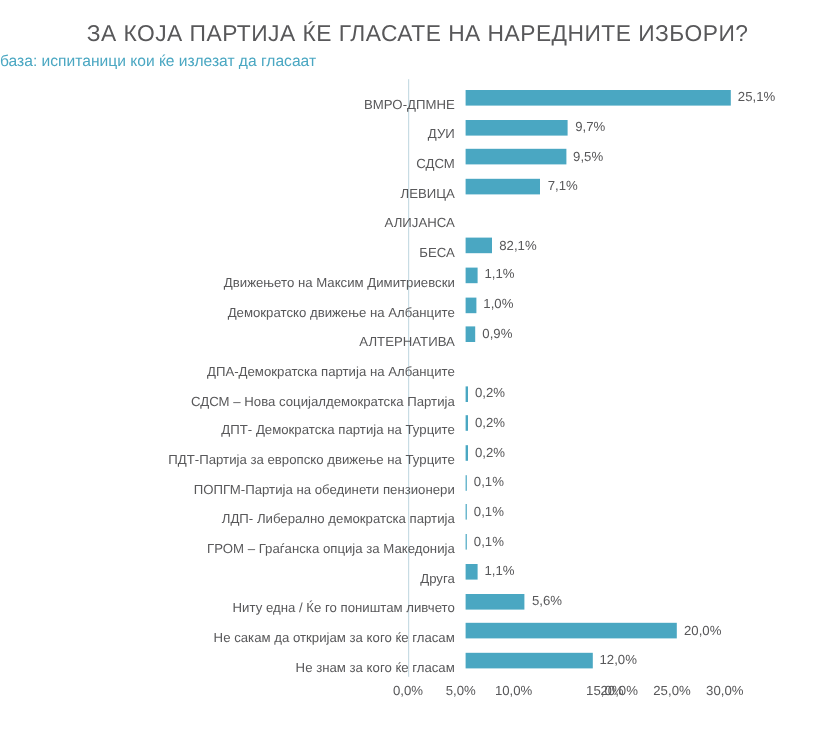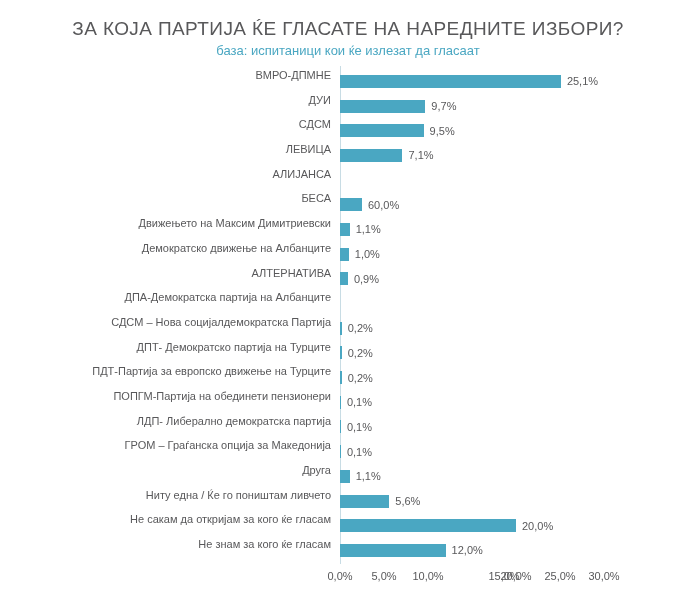--- a/index.html
+++ b/index.html
@@ -24,43 +24,43 @@
     font-size: 19px;
     letter-spacing: 0.4px;
     color: #58585a;
     font-weight: 400;
   }
   .chart-subtitle {
     position: absolute;
     top: 43px;
     left: 0;
     width: 100%;
-    text-align: center;
     font-size: 13px;
     color: #4aa7c2;
     font-weight: 400;
   }
   .plot {
     position: absolute;
     top: 69px;
     left: 0;
     width: 696px;
   }
   .axis-line {
     position: absolute;
     top: 66px;
     left: 340px;
     width: 1px;
     height: 498px;
     background: #c8dce4;
   }
   .row {
     display: flex;
-    align-items: flex-start;
+    align-items: flex-end;
     height: 24.7px;
+    margin-left: 48px;
   }
   .cat-label {
     width: 340px;
     box-sizing: border-box;
     padding-right: 9px;
     text-align: right;
     font-size: 11px;
     color: #58585a;
     white-space: nowrap;
     flex: none;
@@ -132,21 +132,21 @@
           <span class="val-label">7,1%</span>
         </div>
       </div>
       <div class="row">
         <div class="cat-label">АЛИЈАНСА</div>
       </div>
       <div class="row">
         <div class="cat-label">БЕСА</div>
         <div class="bar-area">
           <div class="bar" style="width: 22px; background: rgb(74, 167, 194);"></div>
-          <span class="val-label">60,0%</span>
+          <span class="val-label">82,1%</span>
         </div>
       </div>
       <div class="row">
         <div class="cat-label">Движењето на Максим Димитриевски</div>
         <div class="bar-area">
           <div class="bar" style="width: 9.68px; background: rgb(74, 167, 194);"></div>
           <span class="val-label">1,1%</span>
         </div>
       </div>
       <div class="row">
@@ -167,21 +167,21 @@
         <div class="cat-label">ДПА-Демократска партија на Албанците</div>
       </div>
       <div class="row">
         <div class="cat-label">СДСМ – Нова социјалдемократска Партија</div>
         <div class="bar-area">
           <div class="bar" style="width: 1.76px; background: rgb(74, 167, 194);"></div>
           <span class="val-label">0,2%</span>
         </div>
       </div>
       <div class="row">
-        <div class="cat-label">ДПТ- Демократско партија на Турците</div>
+        <div class="cat-label">ДПТ- Демократска партија на Турците</div>
         <div class="bar-area">
           <div class="bar" style="width: 1.76px; background: rgb(74, 167, 194);"></div>
           <span class="val-label">0,2%</span>
         </div>
       </div>
       <div class="row">
         <div class="cat-label">ПДТ-Партија за европско движење на Турците</div>
         <div class="bar-area">
           <div class="bar" style="width: 1.76px; background: rgb(74, 167, 194);"></div>
           <span class="val-label">0,2%</span>

